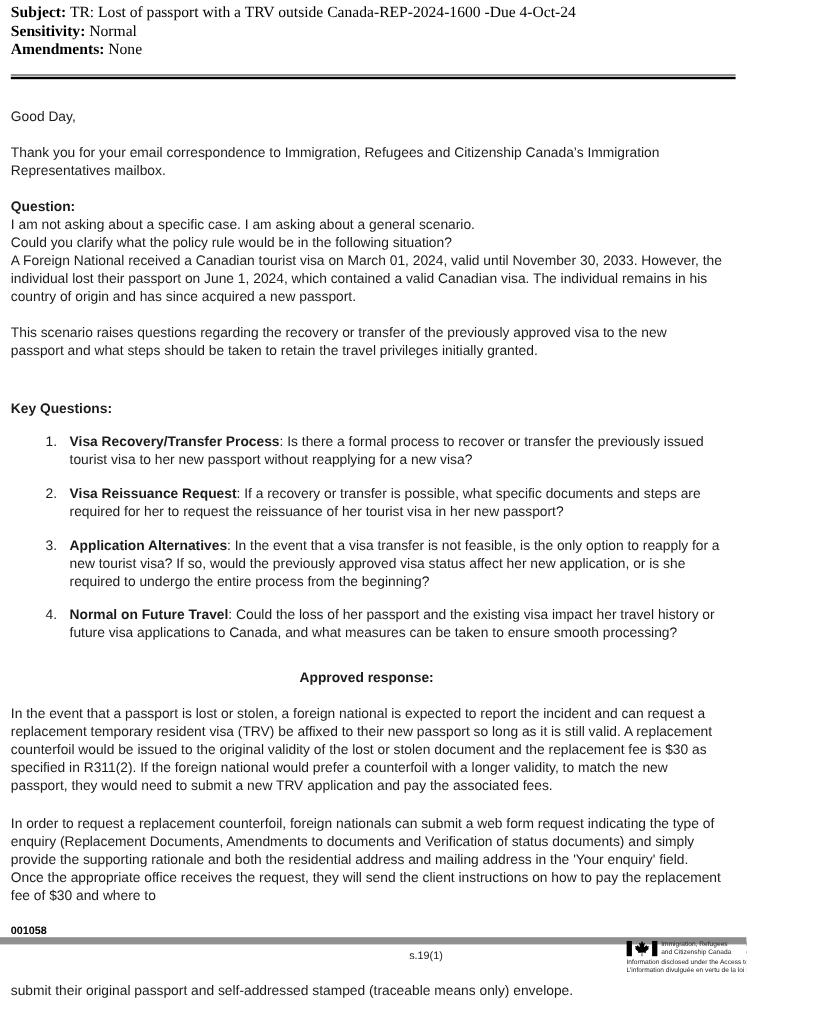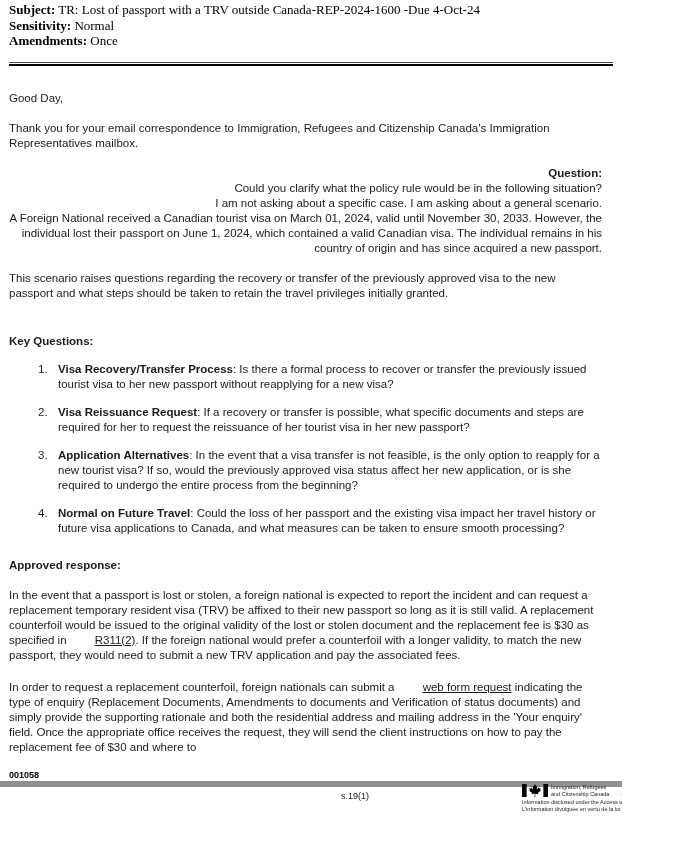--- a/index.html
+++ b/index.html
@@ -16,28 +16,28 @@
   .email-header b { font-weight:bold; }
   .separator {
     margin:13px 9px 0 9px; height:1px;
     border-top:1px solid #4a4a4a; border-bottom:2.5px solid #000;
   }
   
   .body-text { padding:0 20px 0 9px; font-size:11.5px; line-height:15px; }
   .body-text p { margin:15px 0 0 0; }
   .greeting { margin-top:25px !important; }
   .bold { font-weight:bold; }
-  .qblock { margin-top:15px;text-align:right; }
+  .qblock { margin-top:15px; }
   .kq-heading { margin-top:33px; }
   .kq-list { list-style:none; margin:0; padding:0; }
   .kq-list li { position:relative; padding-left:49px; margin-top:13px; }
   .kq-list .num { position:absolute; left:29px; }
-  .ar-heading { margin-top:22px; }
+  .ar-heading { margin-top:22px;text-align:center; }
   .para2 { margin-top:17px !important; }
-  .doclink { text-decoration:underline; color:inherit; cursor:pointer;margin-left:25px; }
+  .doclink { color:inherit; cursor:pointer; }
   .page-number { margin-top:13px; padding-right:4px; font-size:9px; font-weight:bold; color:#000; }
   
   .gray-bar { position:absolute; left:0; top:781px; width:645px; height:6px; background:#8f8f8f; }
   .section-code { position:absolute; top:791px; left:0; width:710px; text-align:center; font-size:9px; color:#1b1b1b; }
   .gov-logo { position:absolute; left:522px; top:784px; width:200px; color:#222; }
   .logo-row { display:flex; align-items:flex-start; }
   .flag svg { display:block; }
   .logo-col { font-size:5.5px; line-height:6.5px; margin-left:3px; }
   .logo-col.fr { margin-left:12px; }
   .notice { font-size:5.5px; line-height:7px; white-space:nowrap; }
@@ -45,34 +45,34 @@
   .continuation { position:absolute; left:9px; top:819px; font-size:11.5px; line-height:15px; }
 </style>
 </head>
 <body>
 
 <div class="page">
 
   <div class="email-header">
     <div><b>Subject:</b> <span>TR: Lost of passport with a TRV outside Canada-REP-2024-1600 -Due 4-Oct-24</span></div>
     <div><b>Sensitivity:</b> <span>Normal</span></div>
-    <div><b>Amendments:</b> <span>Once</span></div>
+    <div><b>Amendments:</b> <span>None</span></div>
   </div>
 
   <div class="separator"></div>
 
   <div class="body-text">
     <p class="greeting">Good Day,</p>
 
     <p>Thank you for your email correspondence to Immigration, Refugees and Citizenship Canada’s Immigration Representatives mailbox.</p>
 
     <div class="qblock">
       <div class="bold">Question:</div>
+      <div>I am not asking about a specific case. I am asking about a general scenario.</div>
       <div>Could you clarify what the policy rule would be in the following situation?</div>
-      <div>I am not asking about a specific case. I am asking about a general scenario.</div>
       <div>A Foreign National received a Canadian tourist visa on March 01, 2024, valid until November 30, 2033. However, the individual lost their passport on June 1, 2024, which contained a valid Canadian visa. The individual remains in his country of origin and has since acquired a new passport.</div>
     </div>
 
     <p>This scenario raises questions regarding the recovery or transfer of the previously approved visa to the new passport and what steps should be taken to retain the travel privileges initially granted.</p>
 
     <div class="bold kq-heading">Key Questions:</div>
 
     <ol class="kq-list">
       <li><span class="num">1.</span><b>Visa Recovery/Transfer Process</b><span>: Is there a formal process to recover or transfer the previously issued tourist visa to her new passport without reapplying for a new visa?</span></li>
       <li><span class="num">2.</span><b>Visa Reissuance Request</b><span>: If a recovery or transfer is possible, what specific documents and steps are required for her to request the reissuance of her tourist visa in her new passport?</span></li>
@@ -110,14 +110,15 @@
       </div>
       <div class="logo-col fr">
         <div>Immigration, Réfugiés</div>
         <div>et Citoyenneté Canada</div>
       </div>
     </div>
     <div class="notice first">Information disclosed under the Access to Information Act</div>
     <div class="notice">L'information divulguée en vertu de la loi sur l'accès à l'information</div>
   </div>
 
+  <div class="continuation">submit their original passport and self-addressed stamped (traceable means only) envelope.</div>
 
 </div>
 
 </body></html>

